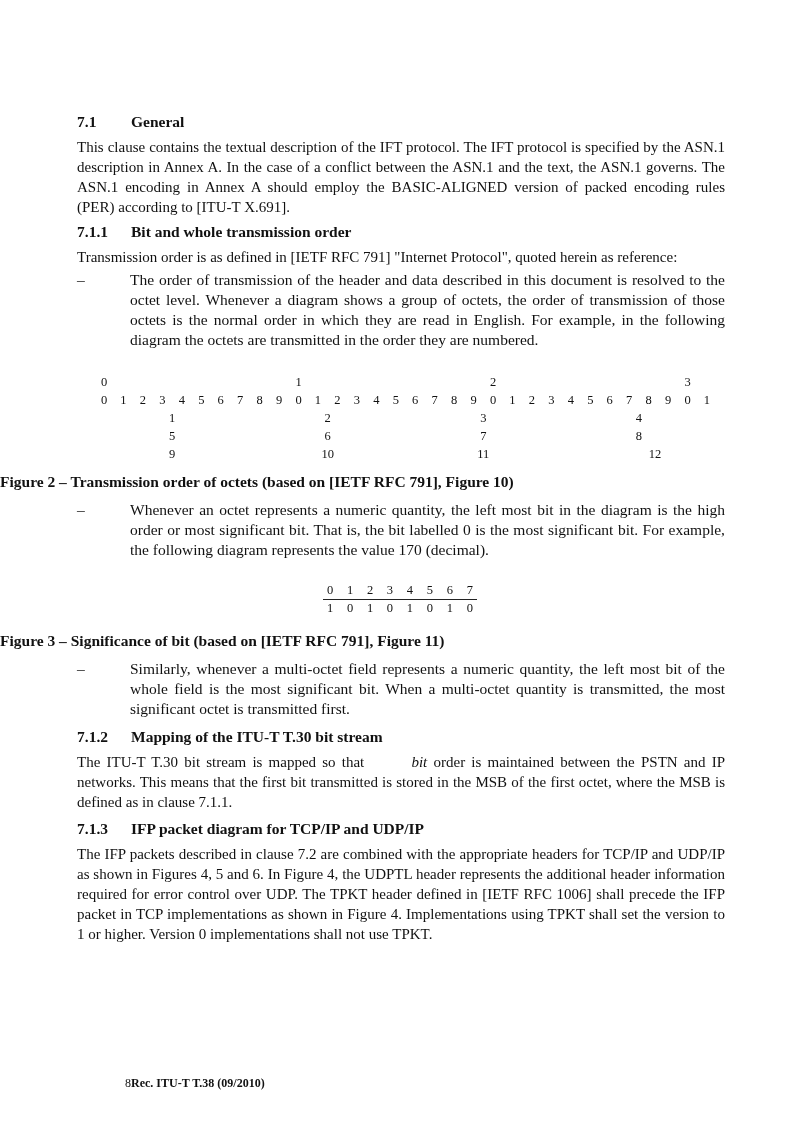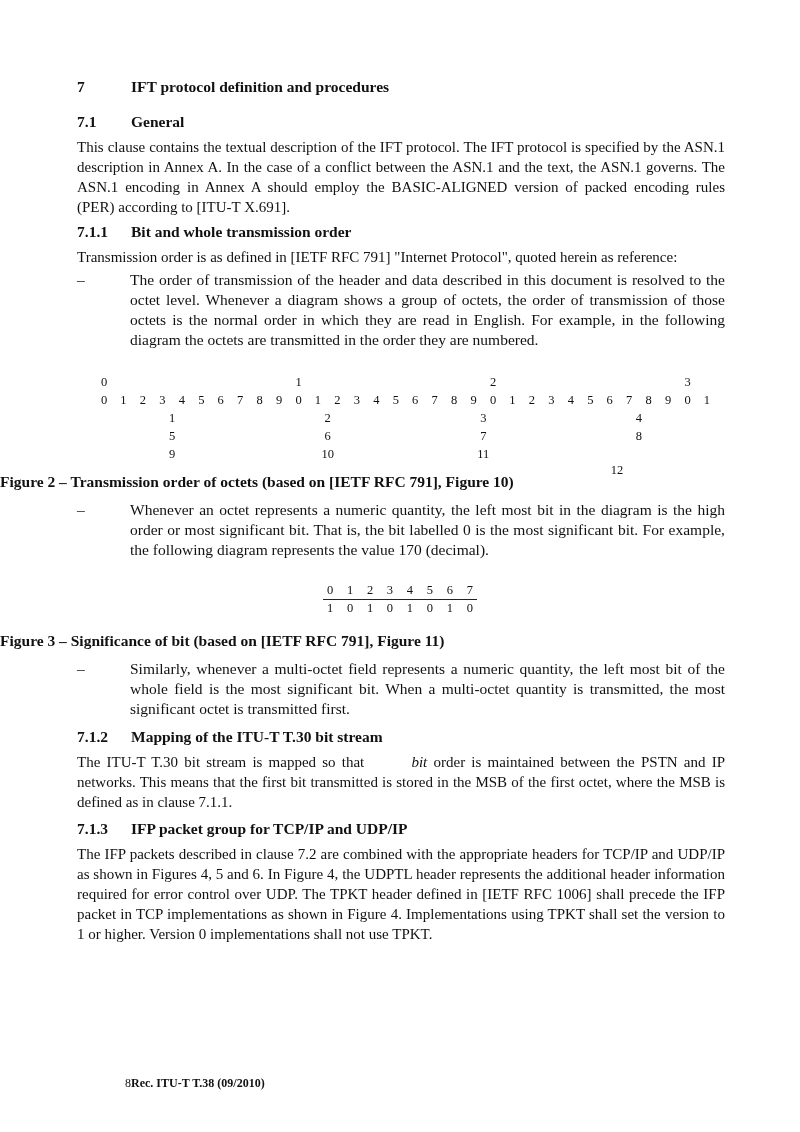--- a/index.html
+++ b/index.html
@@ -21,23 +21,20 @@
   .footer { position: absolute; left: 77px; top: 1075px; font-size: 12px; line-height: 16px; text-align: right; }
   .footer .pg { display: inline-block; width: 54px; }
   .footer .ref { font-weight: bold; }
   em { font-style: italic; margin-left: 41px; }
 </style>
 </head>
 <body>
 
 <div class="page">
 
-  <div class="h" style="top:78px;">
-    <span class="num">7</span><span>IFT protocol definition and procedures</span>
-  </div>
 
   <div class="h" style="top:113px;">
     <span class="num">7.1</span><span>General</span>
   </div>
   <div class="p" style="top:137px;">This clause contains the textual description of the IFT protocol. The IFT protocol is specified by the ASN.1 description in Annex A. In the case of a conflict between the ASN.1 and the text, the ASN.1 governs. The ASN.1 encoding in Annex A should employ the BASIC-ALIGNED version of packed encoding rules (PER) according to [ITU-T X.691].</div>
 
   <div class="h" style="top:223px;">
     <span class="num">7.1.1</span><span>Bit and whole transmission order</span>
   </div>
   <div class="p" style="top:247px;">Transmission order is as defined in [IETF RFC 791] "Internet Protocol", quoted herein as reference:</div>
@@ -88,21 +85,21 @@
       <div class="d1cell" style="left: 320.675px; top: 411px;">2</div>
       <div class="d1cell" style="left: 476.275px; top: 411px;">3</div>
       <div class="d1cell" style="left: 631.875px; top: 411px;">4</div>
       <div class="d1cell" style="left: 165.075px; top: 429px;">5</div>
       <div class="d1cell" style="left: 320.675px; top: 429px;">6</div>
       <div class="d1cell" style="left: 476.275px; top: 429px;">7</div>
       <div class="d1cell" style="left: 631.875px; top: 429px;">8</div>
       <div class="d1cell" style="left: 165.075px; top: 447px;">9</div>
       <div class="d1cell" style="left: 320.675px; top: 447px;">10</div>
       <div class="d1cell" style="left: 476.275px; top: 447px; text-align: center;">11</div>
-      <div class="d1cell" style="left: 610px; top: 447px; margin-top: 16px;">12</div>
+      <div class="d1cell" style="left: 648px; top: 447px;">12</div>
     </div>
 
   <div class="cap" style="top:473px;">Figure 2 – Transmission order of octets (based on [IETF RFC 791], Figure 10)</div>
 
   <div class="bullet" style="top:500px;">
     <span class="dash">–</span>
     <span class="btext">Whenever an octet represents a numeric quantity, the left most bit in the diagram is the high order or most significant bit. That is, the bit labelled 0 is the most significant bit. For example, the following diagram represents the value 170 (decimal).</span>
   </div>
 
   <div class="d2">
@@ -135,20 +132,20 @@
     <span class="dash">–</span>
     <span class="btext">Similarly, whenever a multi-octet field represents a numeric quantity, the left most bit of the whole field is the most significant bit. When a multi-octet quantity is transmitted, the most significant octet is transmitted first.</span>
   </div>
 
   <div class="h" style="top:728px;">
     <span class="num">7.1.2</span><span>Mapping of the ITU-T T.30 bit stream</span>
   </div>
   <div class="p" style="top:752px;"><span>The ITU-T T.30 bit stream is mapped so that </span><em>bit</em><span> order is maintained between the PSTN and IP networks. This means that the first bit transmitted is stored in the MSB of the first octet, where the MSB is defined as in clause 7.1.1.</span></div>
 
   <div class="h" style="top:820px;">
-    <span class="num">7.1.3</span><span>IFP packet group for TCP/IP and UDP/IP</span>
+    <span class="num">7.1.3</span><span>IFP packet diagram for TCP/IP and UDP/IP</span>
   </div>
   <div class="p" style="top:844px;">The IFP packets described in clause 7.2 are combined with the appropriate headers for TCP/IP and UDP/IP as shown in Figures 4, 5 and 6. In Figure 4, the UDPTL header represents the additional header information required for error control over UDP. The TPKT header defined in [IETF RFC 1006]  shall precede the IFP packet in TCP implementations as shown in Figure 4. Implementations using TPKT shall set the version to 1 or higher. Version 0 implementations shall not use TPKT.</div>
 
   <div class="footer">
     <span class="pg">8</span><span class="ref">Rec. ITU-T T.38 (09/2010)</span>
   </div>
 </div>
 
 </body></html>

